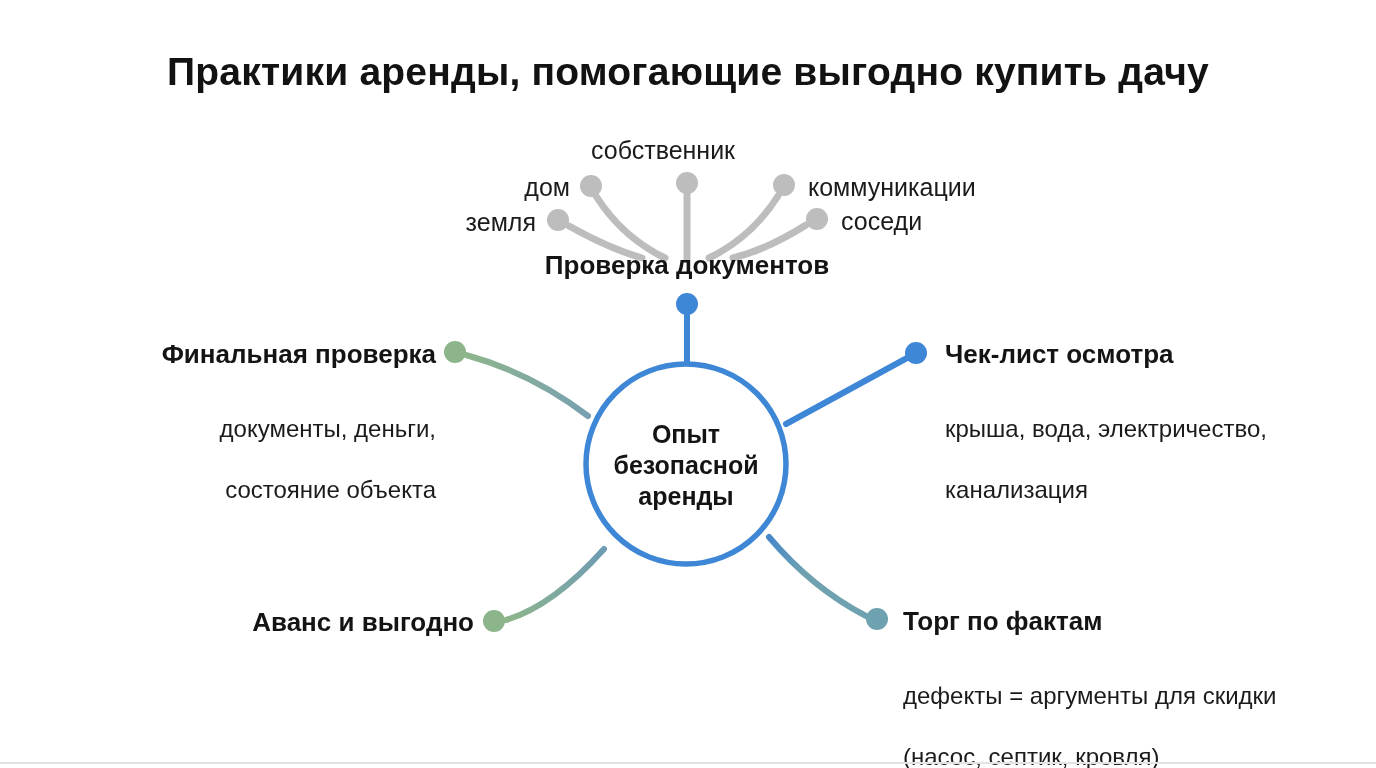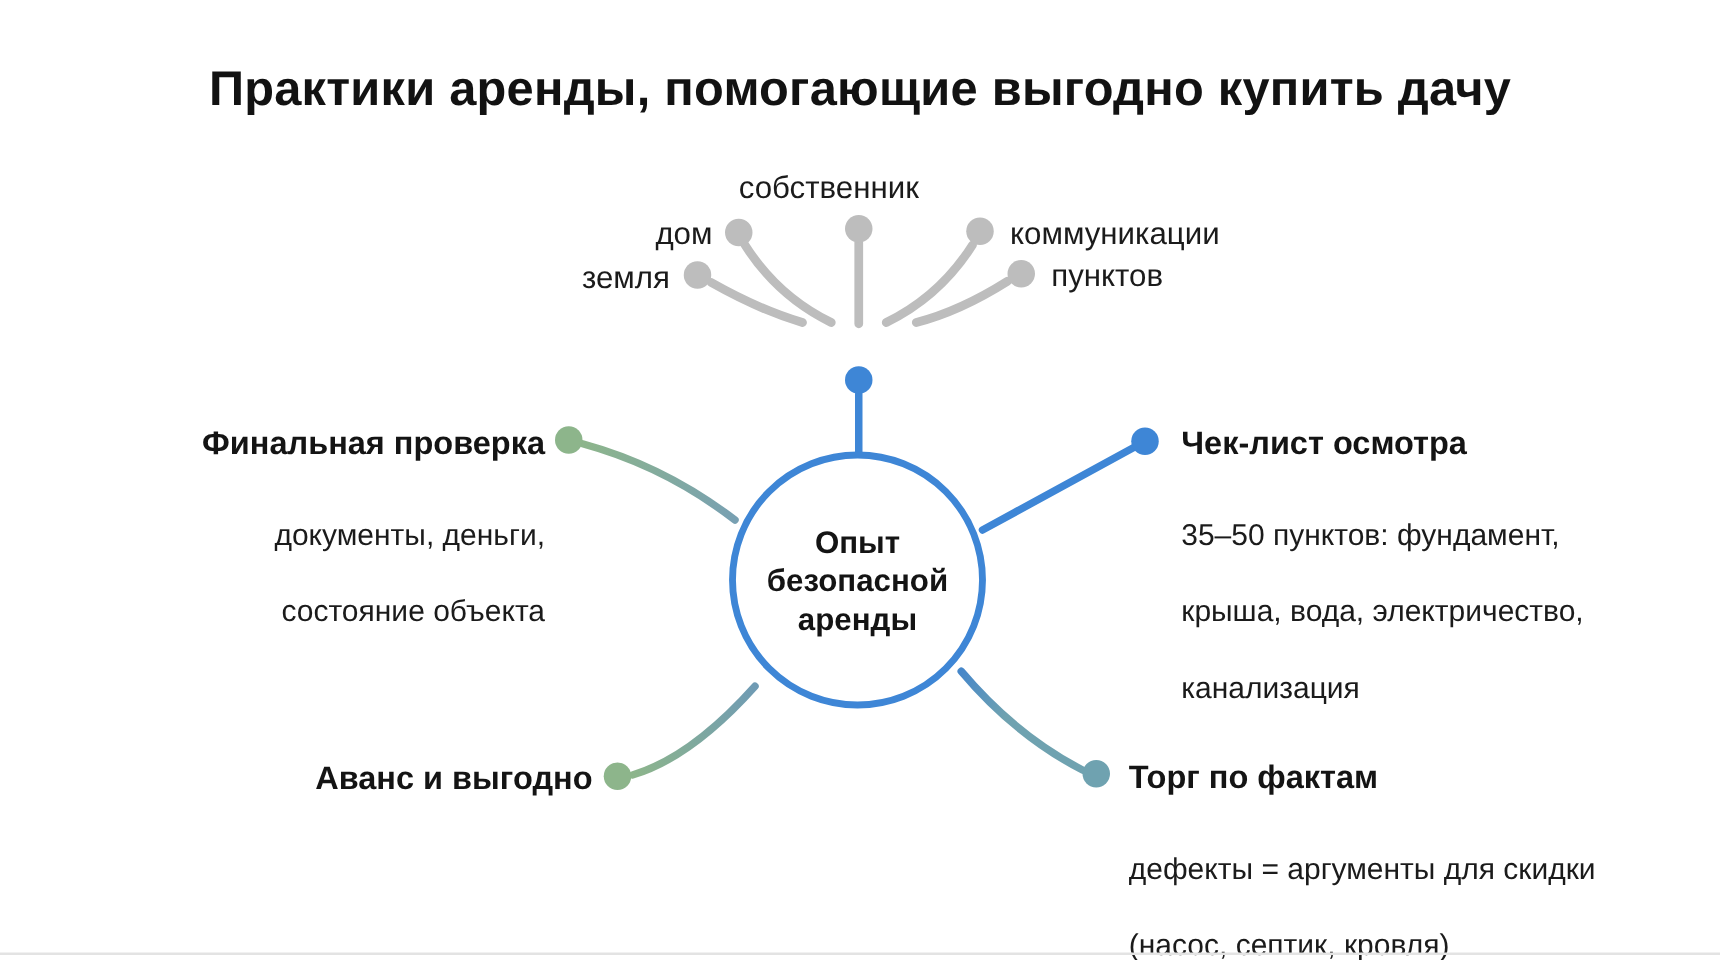--- a/index.html
+++ b/index.html
@@ -102,34 +102,34 @@
     <circle cx="494" cy="621" r="11" fill="var(--accent-green)"></circle>
     <circle cx="877" cy="619" r="11" fill="var(--accent-teal)"></circle>
   </svg>
 
   <div class="abs page-title">Практики аренды, помогающие выгодно купить дачу</div>
 
   <div class="abs fan-label" style="left:563px;top:136px;width:200px;text-align:center;">собственник</div>
   <div class="abs fan-label align-r" style="right:806px;top:173px;text-align:right;">дом</div>
   <div class="abs fan-label align-l" style="left:808px;top:173px;">коммуникации</div>
   <div class="abs fan-label align-r" style="right:840px;top:208px;">земля</div>
-  <div class="abs fan-label align-l" style="left:841px;top:207px;">пунктов</div>
+  <div class="abs fan-label align-l" style="left:841px;top:207px;">соседи</div>
 
+  <div class="abs top-branch-title">Проверка документов</div>
 
   <div class="abs center-label">Опыт безопасной аренды</div>
 
   <div class="abs node-title align-r" style="right:940px;top:339px;">Финальная проверка</div>
   <div class="abs node-body align-r" style="right:940px;top:382px;">
     <span>документы, деньги,</span>
     <span>состояние объекта</span>
   </div>
 
   <div class="abs node-title align-l" style="left:945px;top:339px;">Чек-лист осмотра</div>
   <div class="abs node-body align-l" style="left:945px;top:382px;">
-    <span>35–50 пунктов: фундамент,</span>
     <span>крыша, вода, электричество,</span>
     <span>канализация</span>
   </div>
 
   <div class="abs node-title align-r" style="right:902px;top:607px;">Аванс и выгодно</div>
 
   <div class="abs node-title align-l" style="left:903px;top:606px;">Торг по фактам</div>
   <div class="abs node-body align-l" style="left:903px;top:649px;">
     <span>дефекты = аргументы для скидки</span>
     <span>(насос, септик, кровля)</span>

